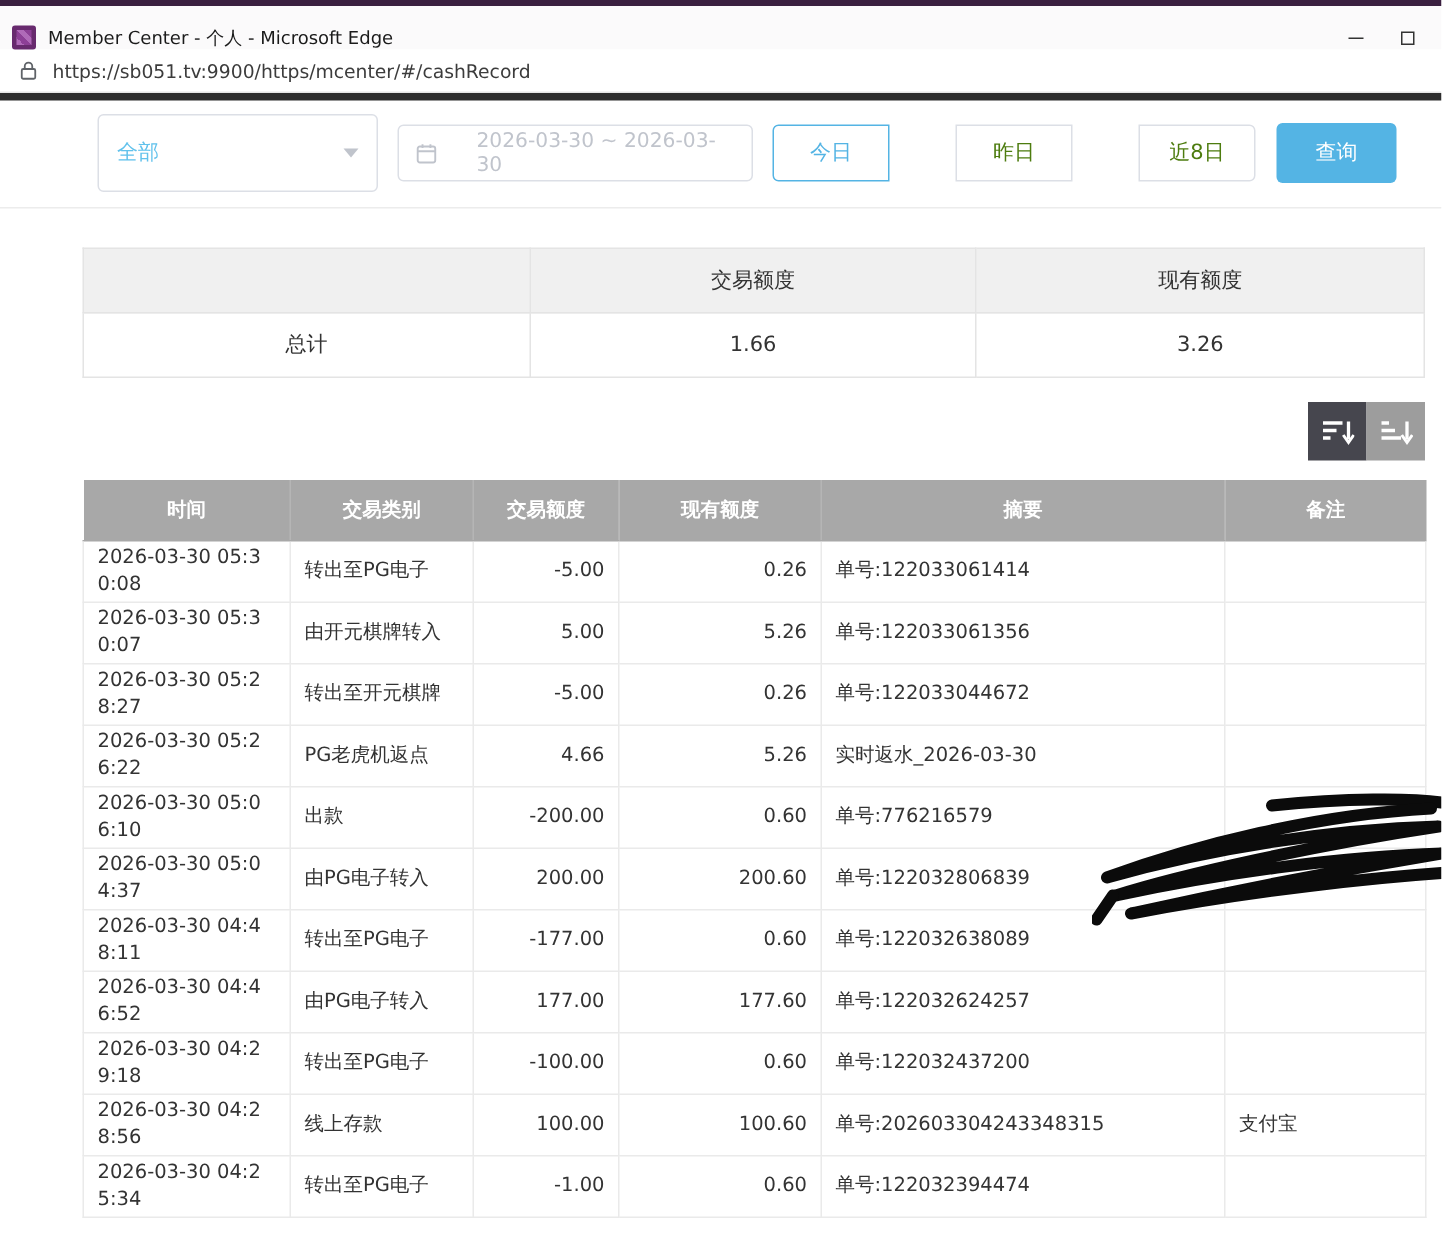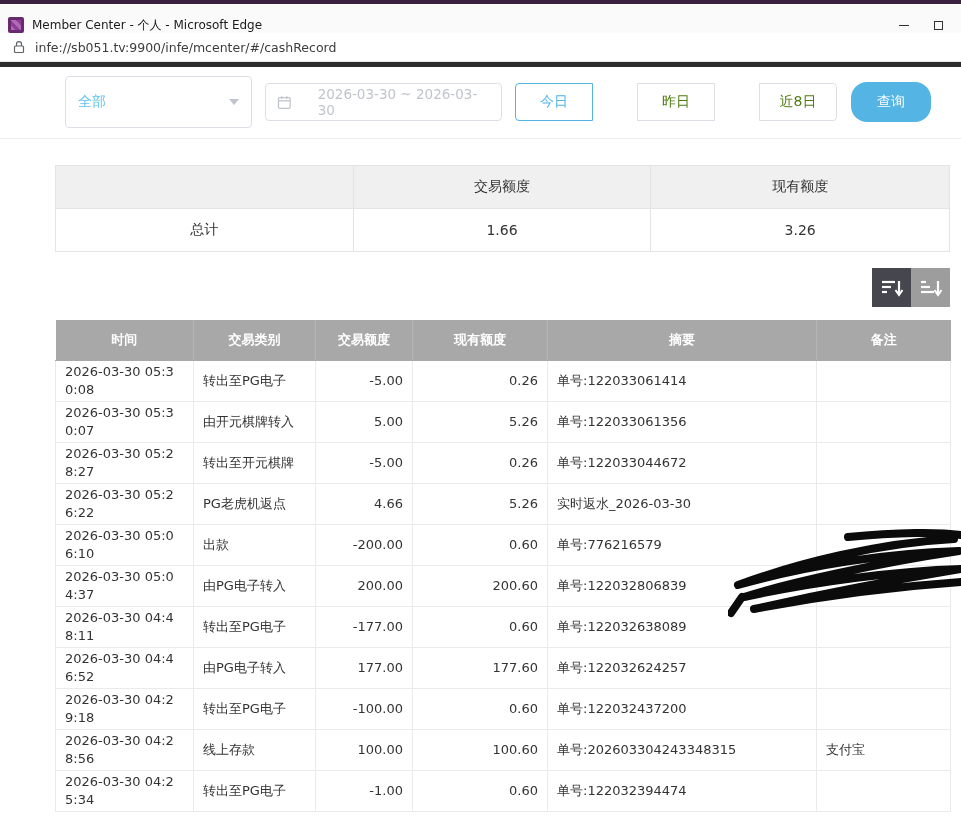--- a/index.html
+++ b/index.html
@@ -30,21 +30,21 @@
   .select-text { color:#62c2ec; font-size:14px; }
   .caret-down { width:0; height:0; border-left:5px solid transparent; border-right:5px solid transparent; border-top:6px solid #c0c4cc; }
   .date-box { width:237px; height:38px; border:1px solid #dcdfe6; border-radius:4px; background:#fff;
     display:flex; align-items:center; gap:26px; padding:0 11px; color:#c0c4cc; font-size:13.5px; cursor:text; }
   .btn-group { display:flex;gap:45px; }
   .quick-btn { height:38px; width:78px; background:#fff; border:1px solid #dcdfe6; color:#4d7c0f;
     font-size:14px; font-family:inherit; cursor:pointer; margin-left:-1px; }
   .quick-btn:first-child { border-radius:4px 0 0 4px; margin-left:0; }
   .quick-btn:last-child { border-radius:0 4px 4px 0; }
   .quick-btn.active { border-color:#54b4e4; color:#54b4e4; position:relative; z-index:2; }
-  .search-btn { height:40px; width:80px; background:#54b4e4; border:none; border-radius:16px; color:#fff;
+  .search-btn { height:40px; width:80px; background:#54b4e4; border:none; border-radius:4px; color:#fff;
     font-size:14px; font-family:inherit; cursor:pointer; margin-left:1px; }
 
   
   .summary-wrap { margin:26px 11px 0 55px; }
   .summary-table { width:100%; border-collapse:collapse; table-layout:fixed; }
   .summary-table th, .summary-table td { border:1px solid #e4e4e4; height:43px; text-align:center; font-size:14px; color:#333; font-weight:400; }
   .summary-table thead th { background:#f0f0f0; }
 
   
   .sort-row { display:flex; justify-content:flex-end; margin:16px 11px 0 0; }
@@ -76,21 +76,21 @@
     </div>
   <div class="win-btn">
       <div class="max-glyph"></div>
     </div>
 </div>
 <div class="urlbar">
   <svg width="14" height="14" viewBox="0 0 14 14">
     <rect x="2.5" y="6" width="9" height="6.5" rx="1" fill="none" stroke="#5f6368" stroke-width="1.2"></rect>
     <path d="M4.5 6 V4.2 a2.5 2.5 0 0 1 5 0 V6" fill="none" stroke="#5f6368" stroke-width="1.2"></path>
   </svg>
-  <span class="url-text">infe://sb051.tv:9900/infe/mcenter/#/cashRecord</span>
+  <span class="url-text">https://sb051.tv:9900/https/mcenter/#/cashRecord</span>
 </div>
 <div class="page-topbar"></div>
 
 <div class="filter-bar">
   <div class="select-box">
     <span class="select-text">全部</span>
     <span class="caret-down"></span>
   </div>
   <div class="date-box">
     <svg width="15" height="15" viewBox="0 0 15 15">

